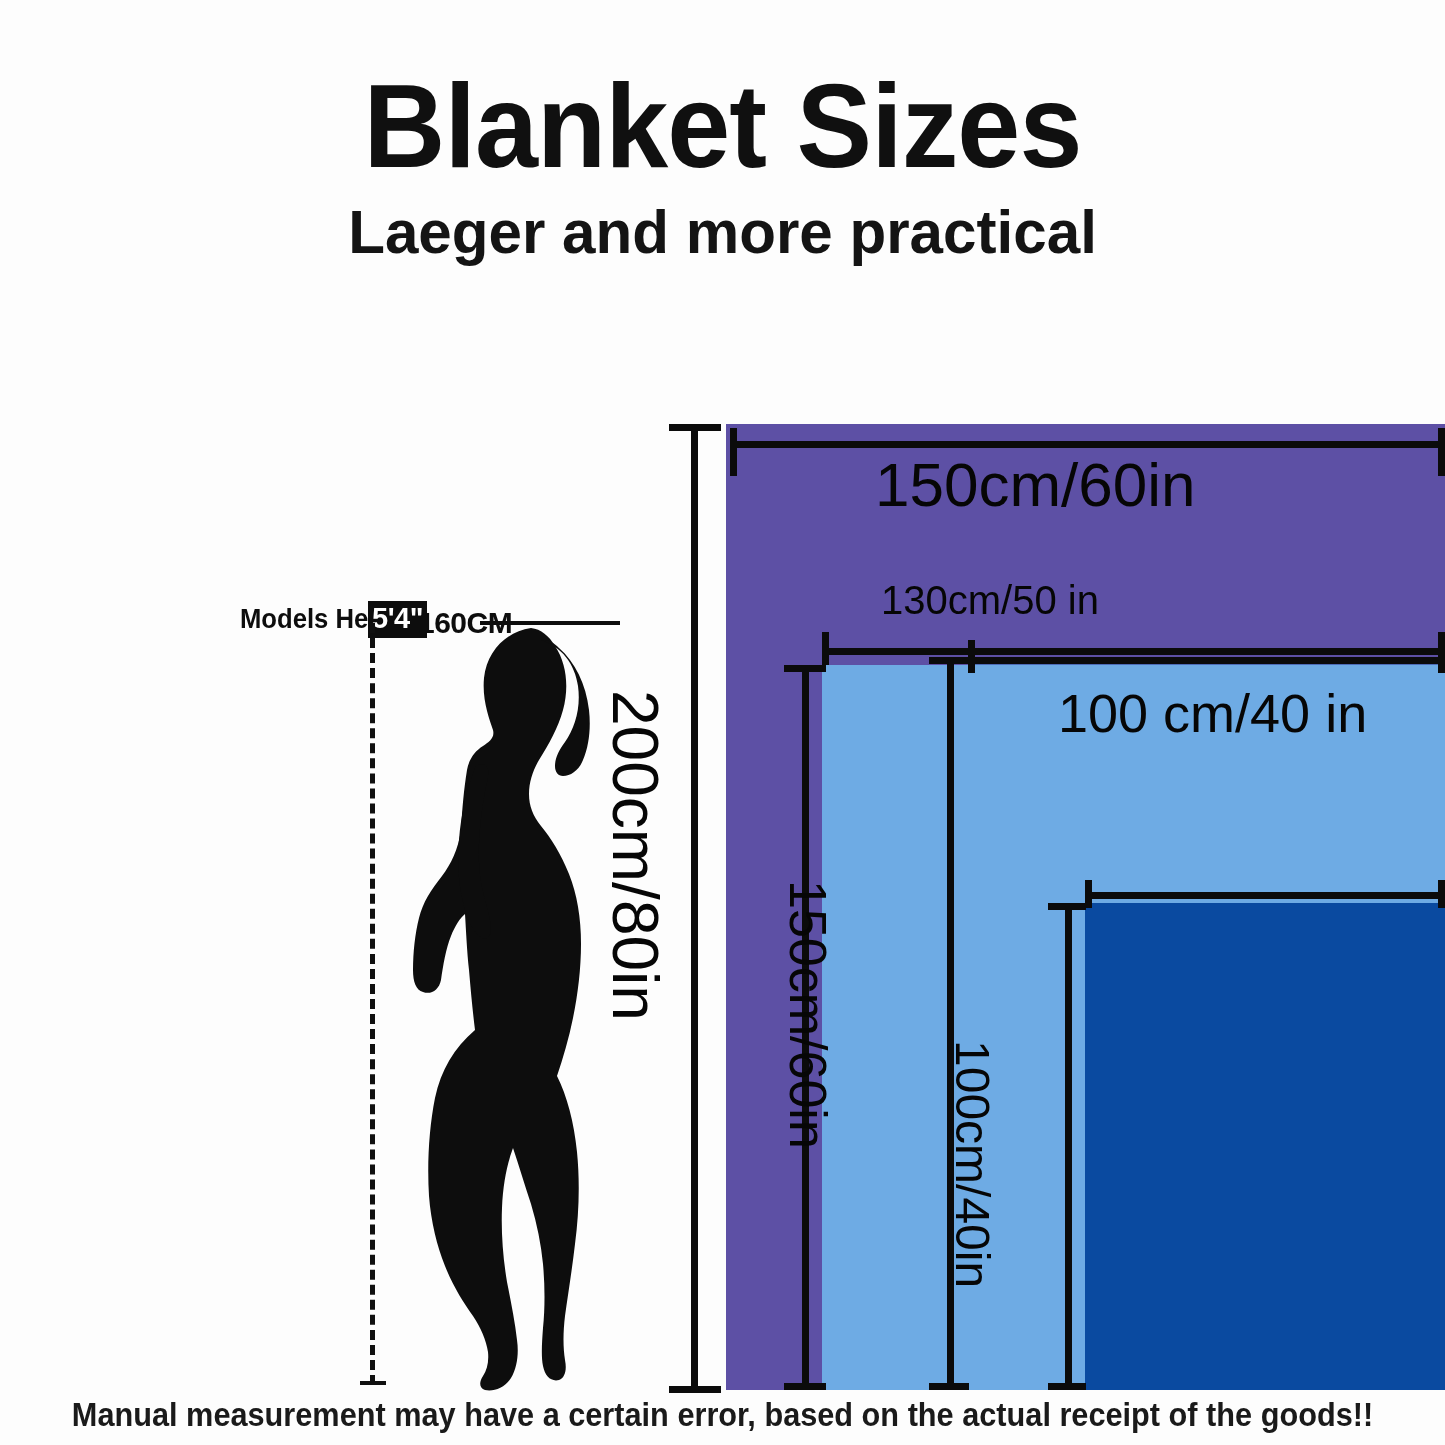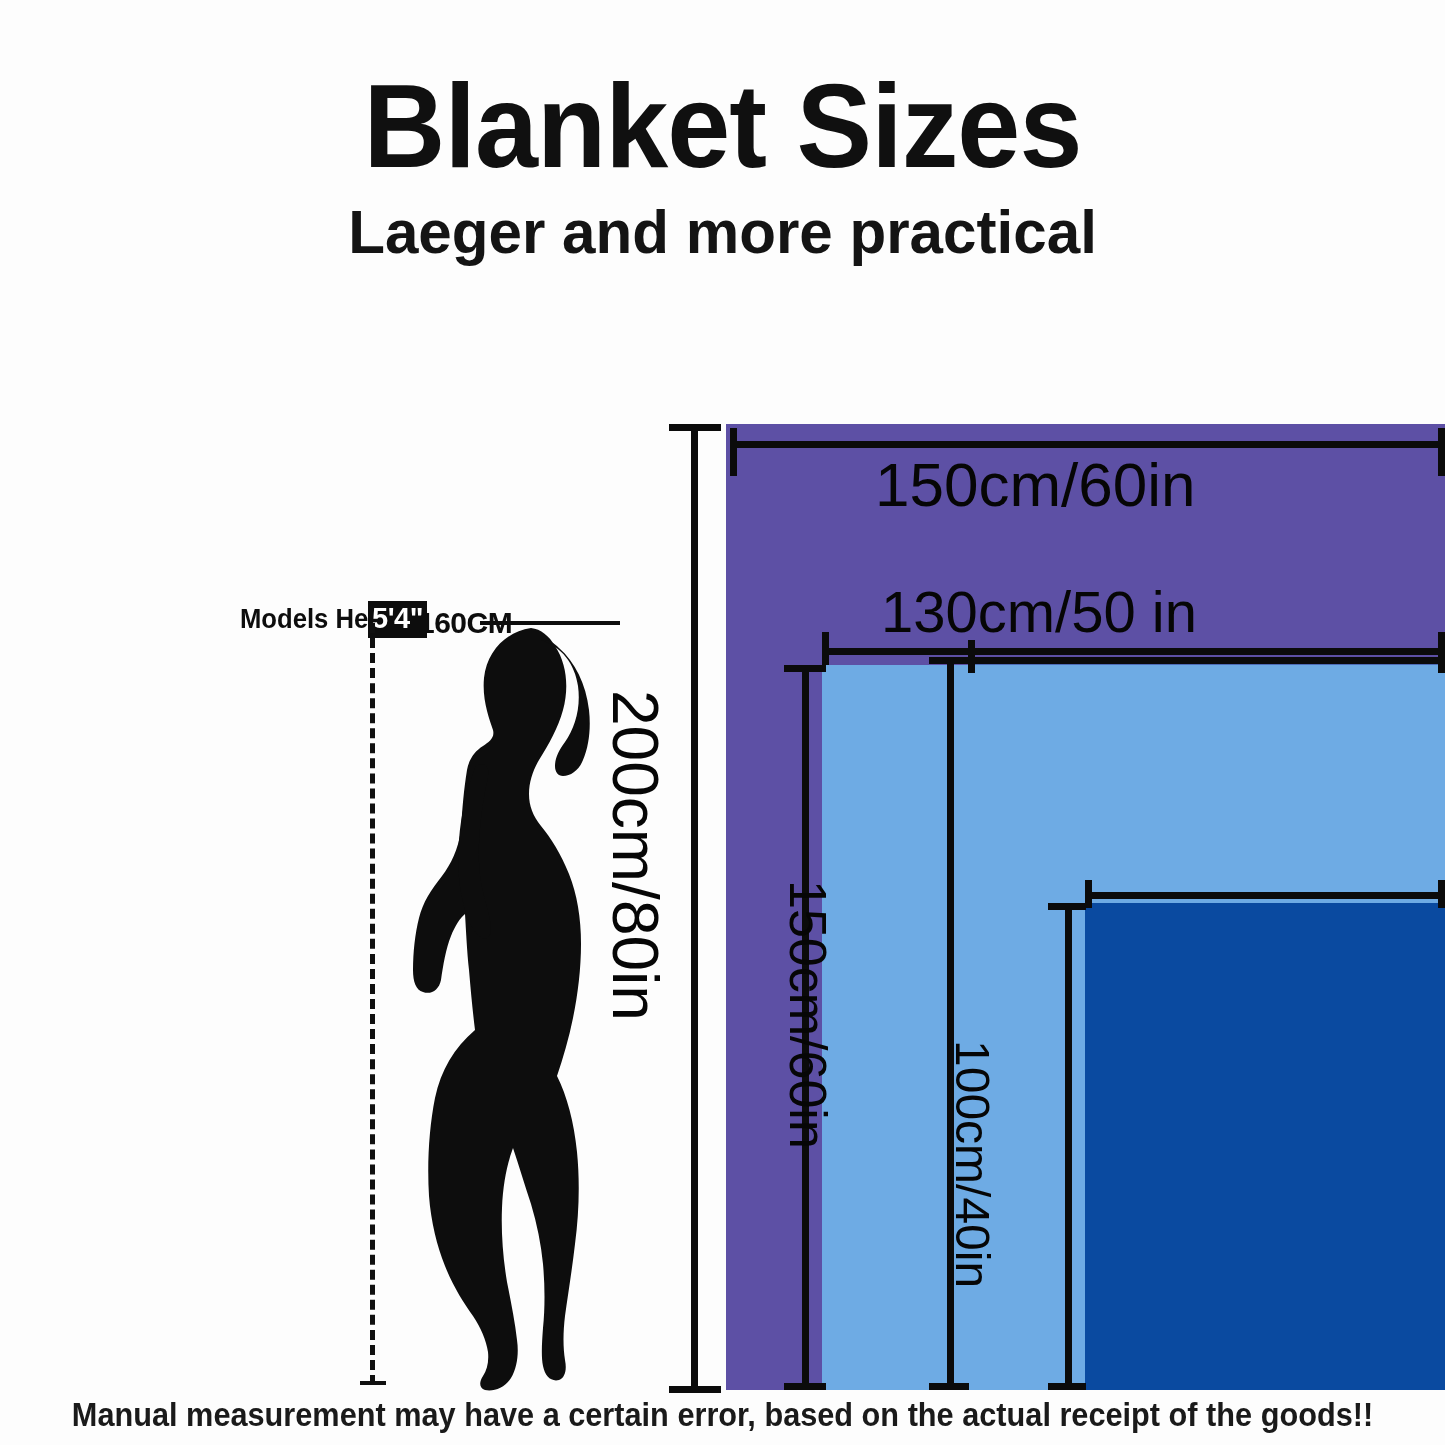--- a/index.html
+++ b/index.html
@@ -161,25 +161,26 @@
   <div class="dim-label vert" style="left:672px;top:690px;font-size:64px;">200cm/80in</div>
 
   <div class="hline" style="left:730px;top:441px;width:715px;"></div>
   <div class="cap-h" style="left:730px;top:428px;height:48px;"></div>
   <div class="cap-h" style="left:1438px;top:428px;height:48px;"></div>
   <div class="dim-label" style="left:875px;top:449px;font-size:62px;">150cm/60in</div>
 
   <div class="hline" style="left:822px;top:648px;width:623px;"></div>
   <div class="cap-h" style="left:822px;top:632px;height:33px;"></div>
   <div class="cap-h" style="left:1438px;top:632px;height:33px;"></div>
-  <div class="dim-label" style="left:881px;top:578px;font-size:58px;">130cm/50 in</div>
+  <div class="dim-label" style="left:881px;top:578px;font-size:40px;">130cm/50 in</div>
 
   <div class="hline" style="left:968px;top:657px;width:477px;"></div>
   <div class="cap-h" style="left:968px;top:640px;height:33px;"></div>
   <div class="cap-h" style="left:1438px;top:640px;height:33px;"></div>
+  <div class="dim-label" style="left:1058px;top:682px;font-size:54px;">100 cm/40 in</div>
 
   <div class="hline" style="left:1085px;top:892px;width:360px;"></div>
   <div class="cap-h" style="left:1085px;top:880px;height:28px;"></div>
   <div class="cap-h" style="left:1438px;top:880px;height:28px;"></div>
 
   <div class="vline" style="left:802px;top:665px;height:725px;"></div>
   <div class="cap-v" style="left:784px;top:665px;width:42px;"></div>
   <div class="cap-v" style="left:784px;top:1383px;width:42px;"></div>
   <div class="dim-label vert" style="left:838px;top:880px;font-size:52px;">150cm/60in</div>
 

